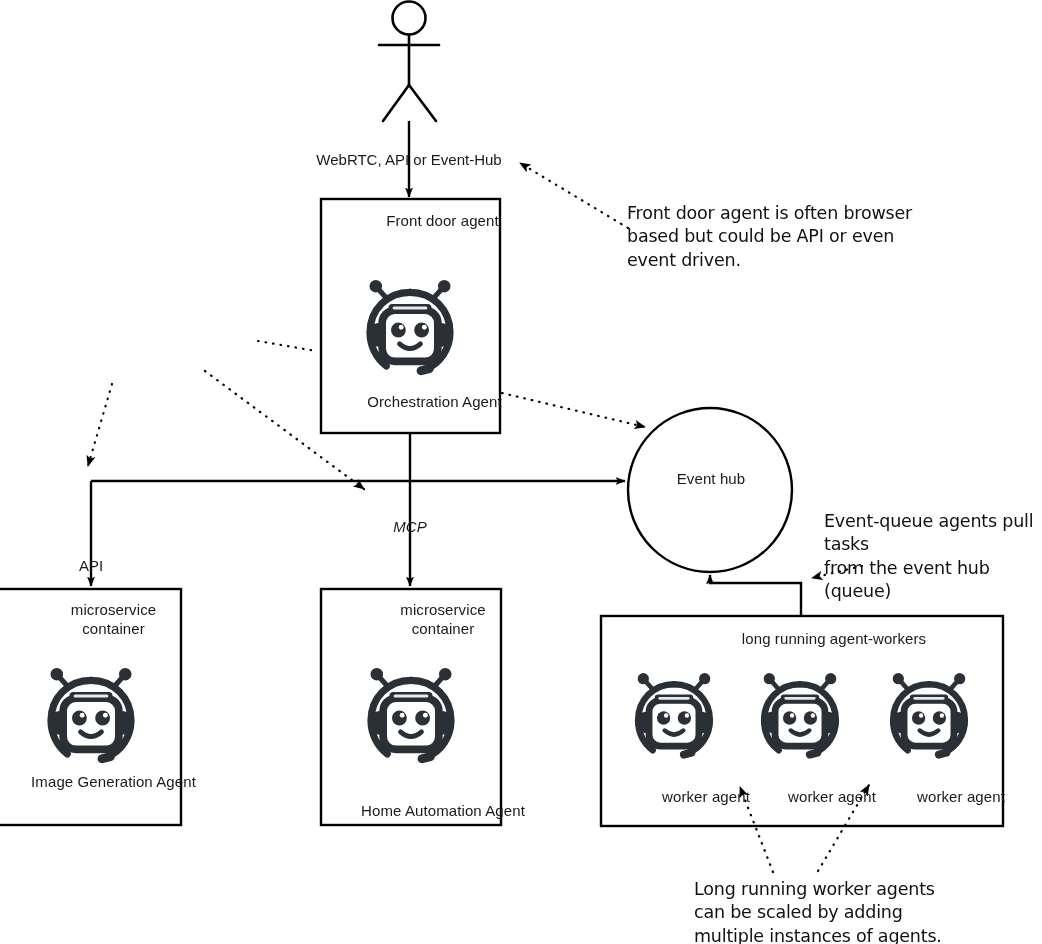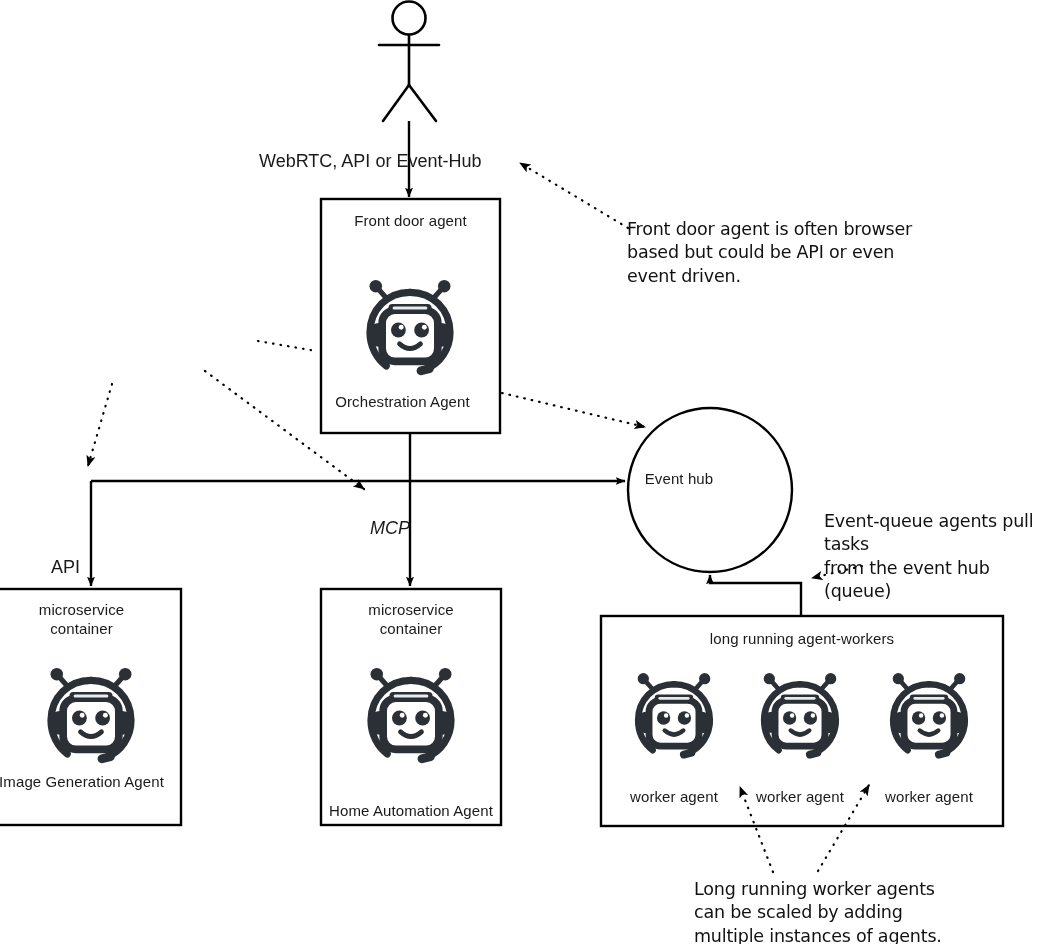--- a/index.html
+++ b/index.html
@@ -26,24 +26,25 @@
     position: absolute;
     color: #1a1a1a;
     font-family: "Liberation Sans", sans-serif;
     white-space: pre;
     line-height: 1.0;
   }
   .boxlabel {
     font-size: 15px;
     text-align: center;
     letter-spacing: 0.1px;
+    padding-left: 32px;
   }
   .edgelabel {
-    font-size: 18px;
-    text-align: left;
+    font-size: 15px;
+    text-align: center;
   }
   .note {
     font-family: "DejaVu Sans", sans-serif;
     font-size: 17.5px;
     line-height: 1.33;
     color: #111111;
     white-space: pre-line;
     letter-spacing: -0.2px;
   }
   .robot {
@@ -278,21 +279,21 @@
   <div class="lbl boxlabel" style="left:321px; top:774px; width:180px;margin-top:29px;">Home Automation Agent</div>
 
   <div class="lbl boxlabel" style="left:601px; top:631px; width:402px;">long running agent-workers</div>
 
   <div class="lbl boxlabel" style="left:612px; top:789px; width:124px;">worker agent</div>
 
   <div class="lbl boxlabel" style="left:738px; top:789px; width:124px;">worker agent</div>
 
   <div class="lbl boxlabel" style="left:867px; top:789px; width:124px;">worker agent</div>
 
-  <div class="lbl note" style="left:627px; top:218px; width:290px;">Front door agent is often browser
+  <div class="lbl note" style="left:627px; top:202px; width:290px;">Front door agent is often browser
 based but could be API or even
 event driven.</div>
 
 
   <div class="lbl note" style="left:824px; top:510px; width:230px;">Event-queue agents pull tasks
 from the event hub (queue)</div>
 
   <div class="lbl note" style="left:694px; top:878px; width:320px;">Long running worker agents
 can be scaled by adding
 multiple instances of agents.</div>

